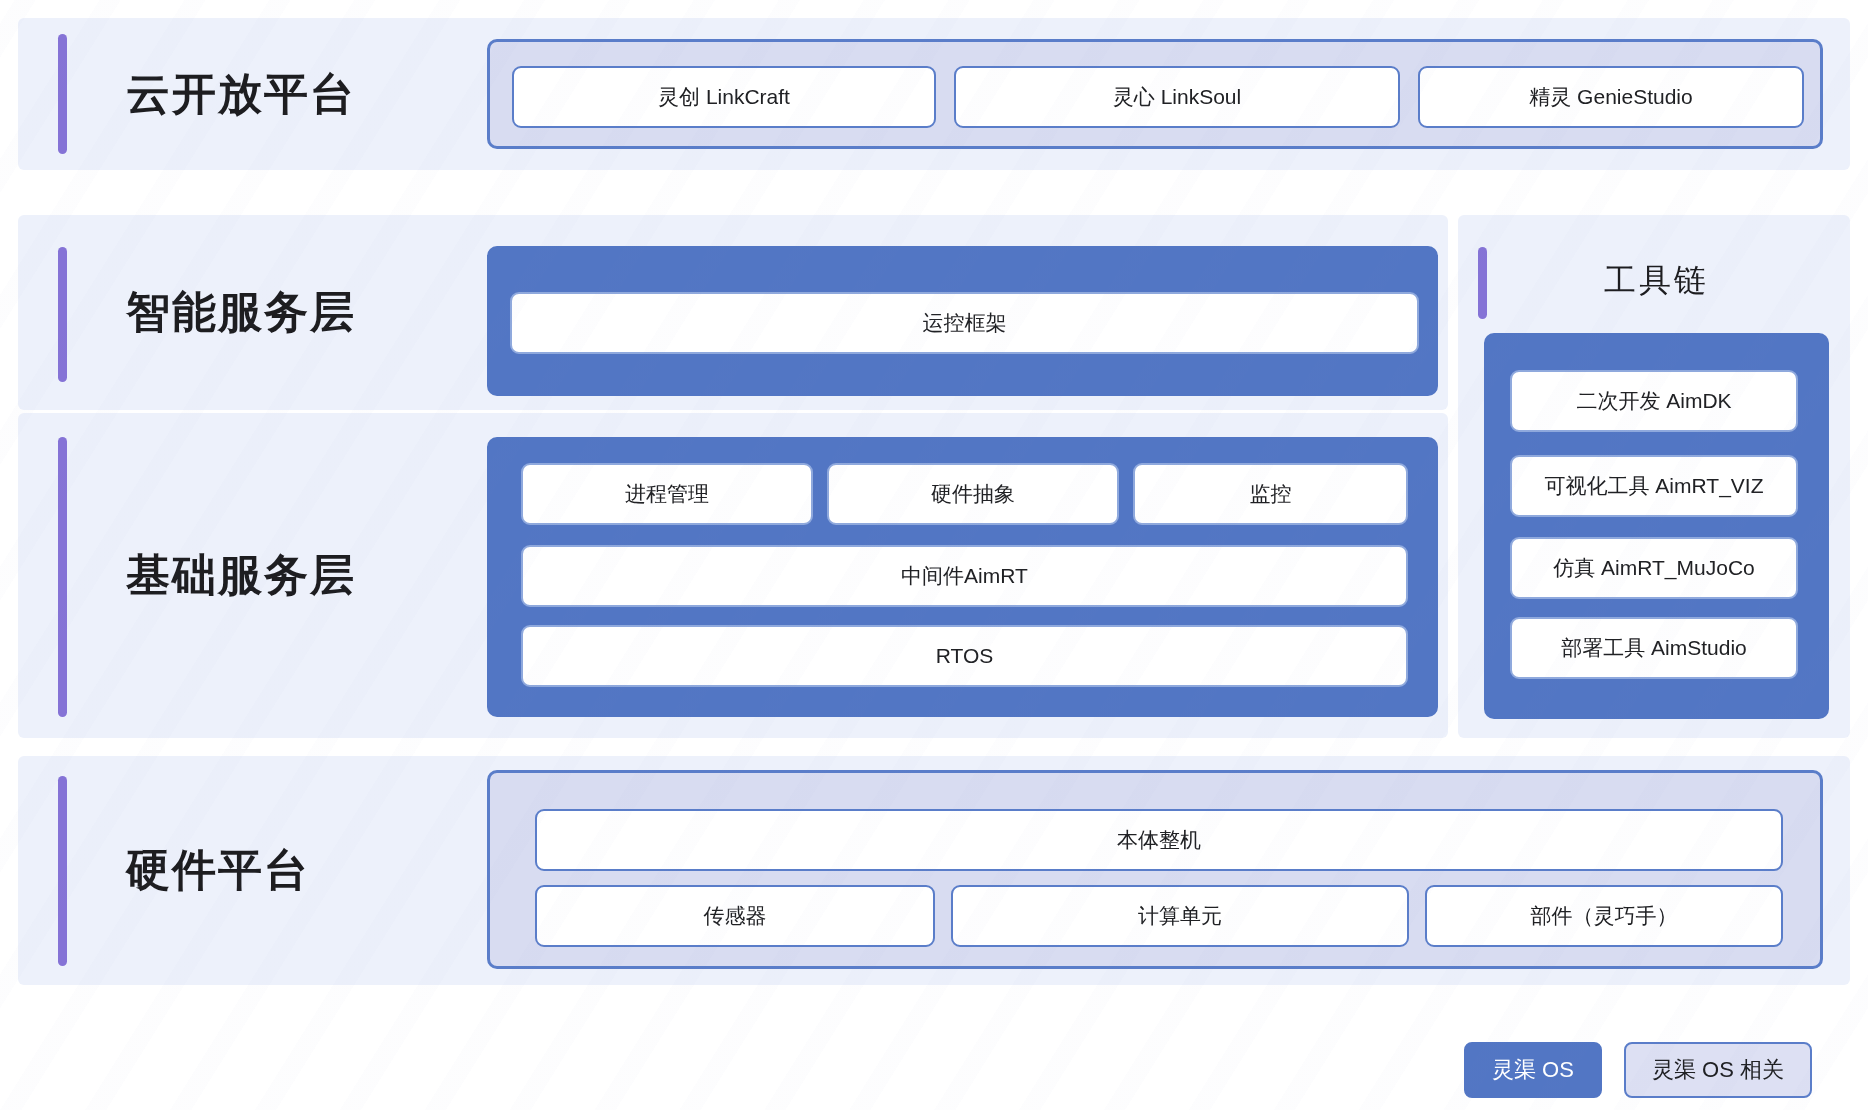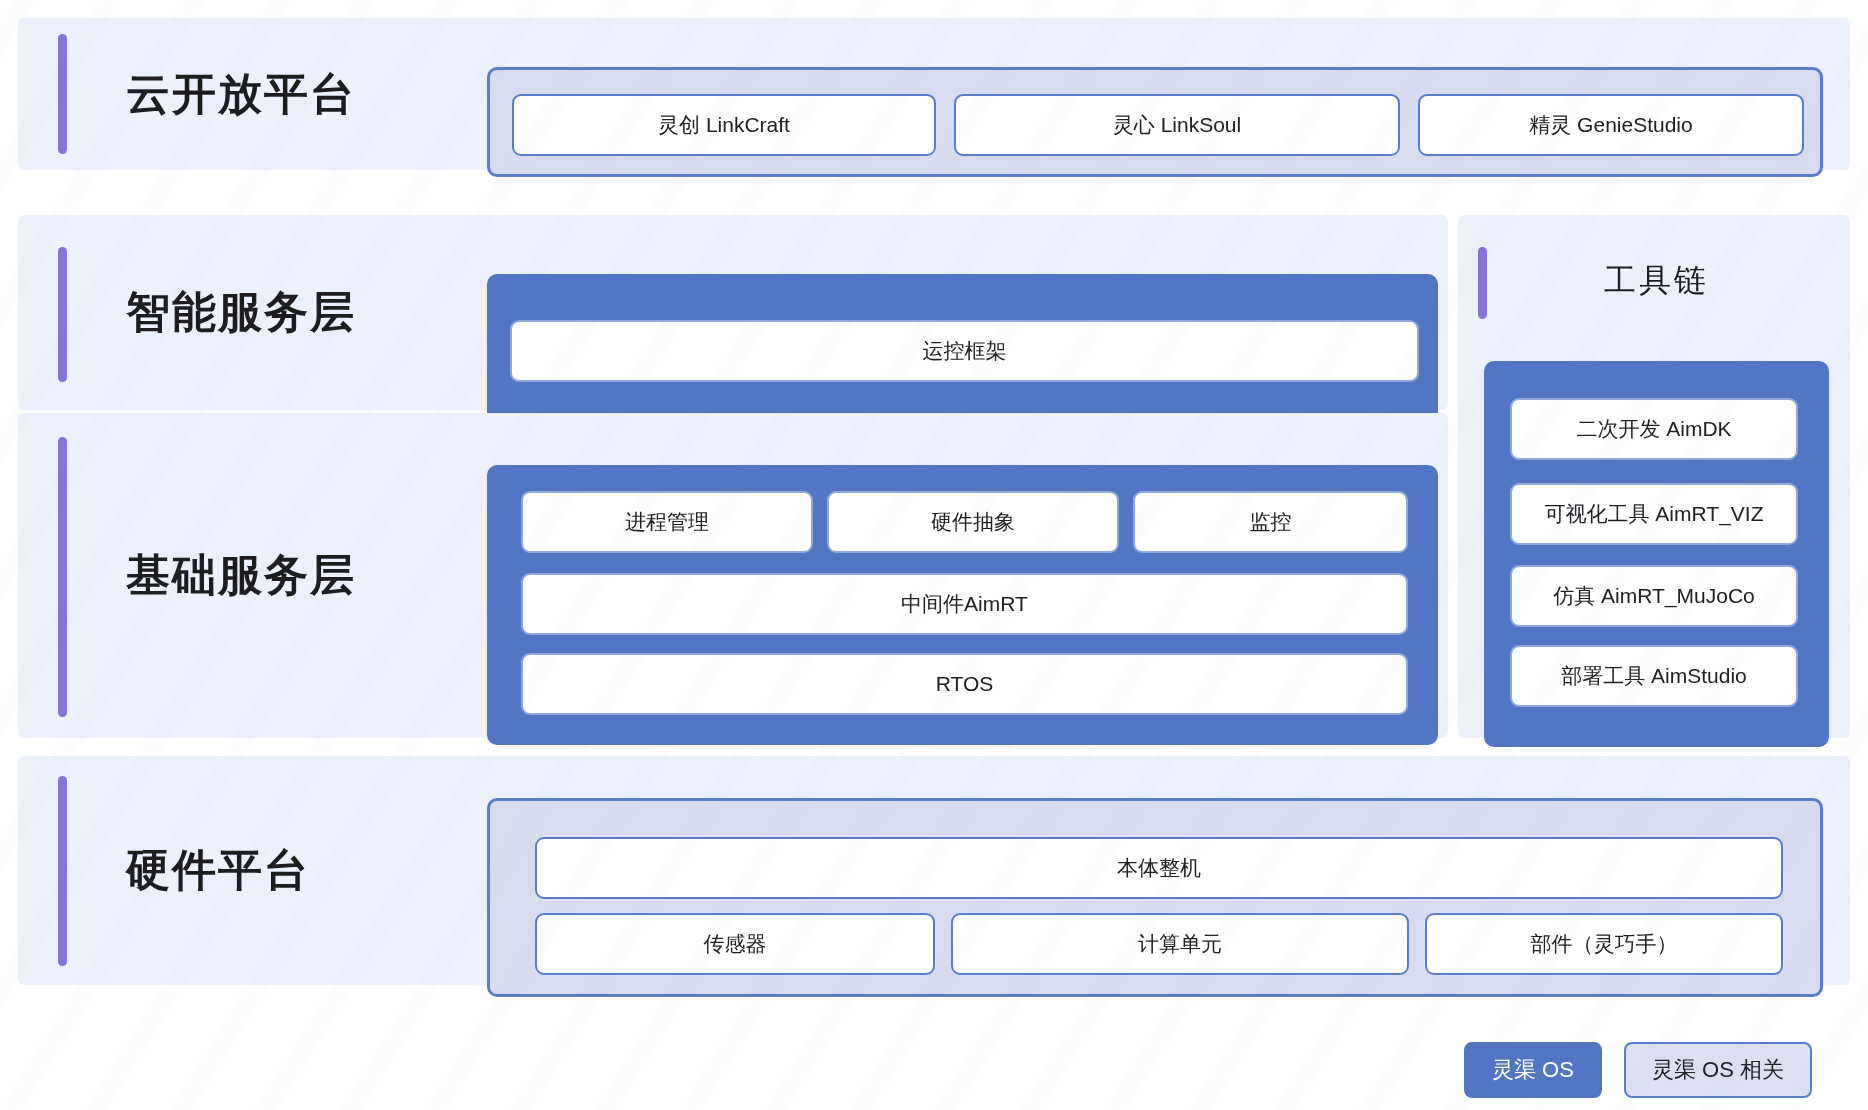--- a/index.html
+++ b/index.html
@@ -46,21 +46,20 @@
     font-weight: bold;
     color: #1d1d20;
     letter-spacing: 2px;
     white-space: nowrap;
   }
 
   
   .panel {
     position: absolute;
     border-radius: 10px;
-    margin-top: 28px;
   }
   .panel.light {
     background: #d8dcf1;
     border: 3px solid #5a7dc9;
   }
   .panel.solid {
     background: #5276c4;
     border: 2px solid #5276c4;
     text-decoration: underline;
   }

